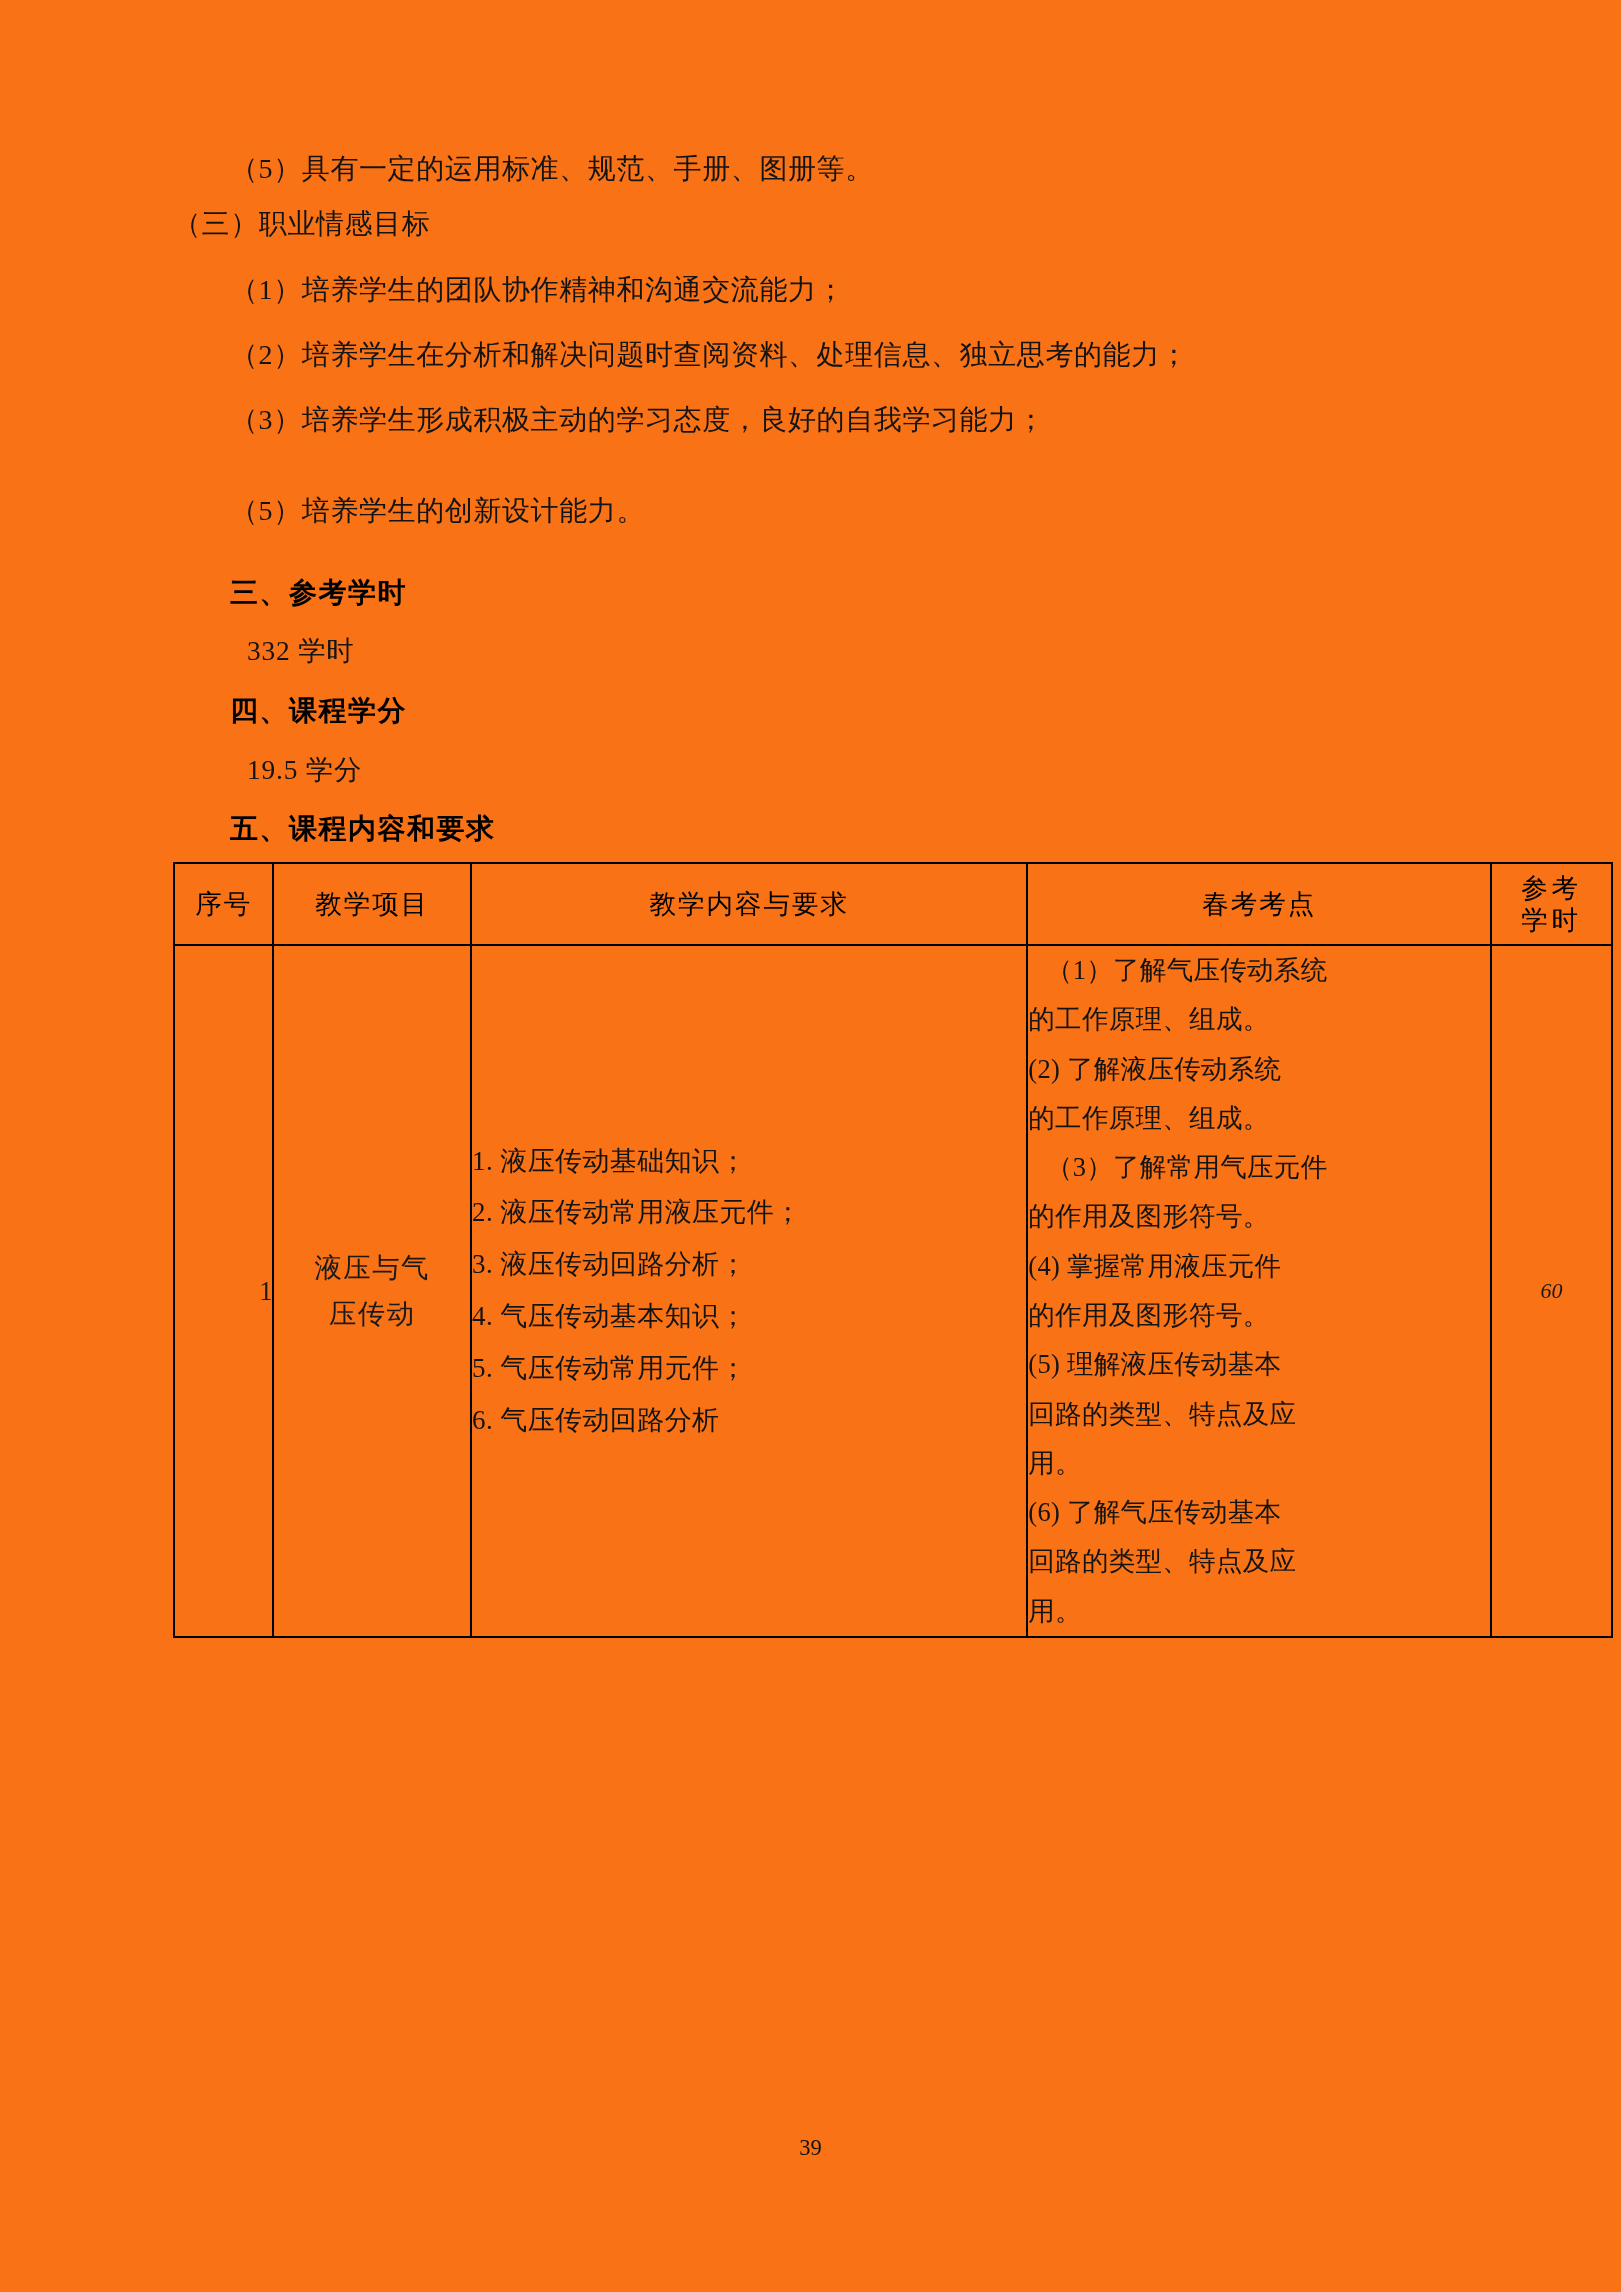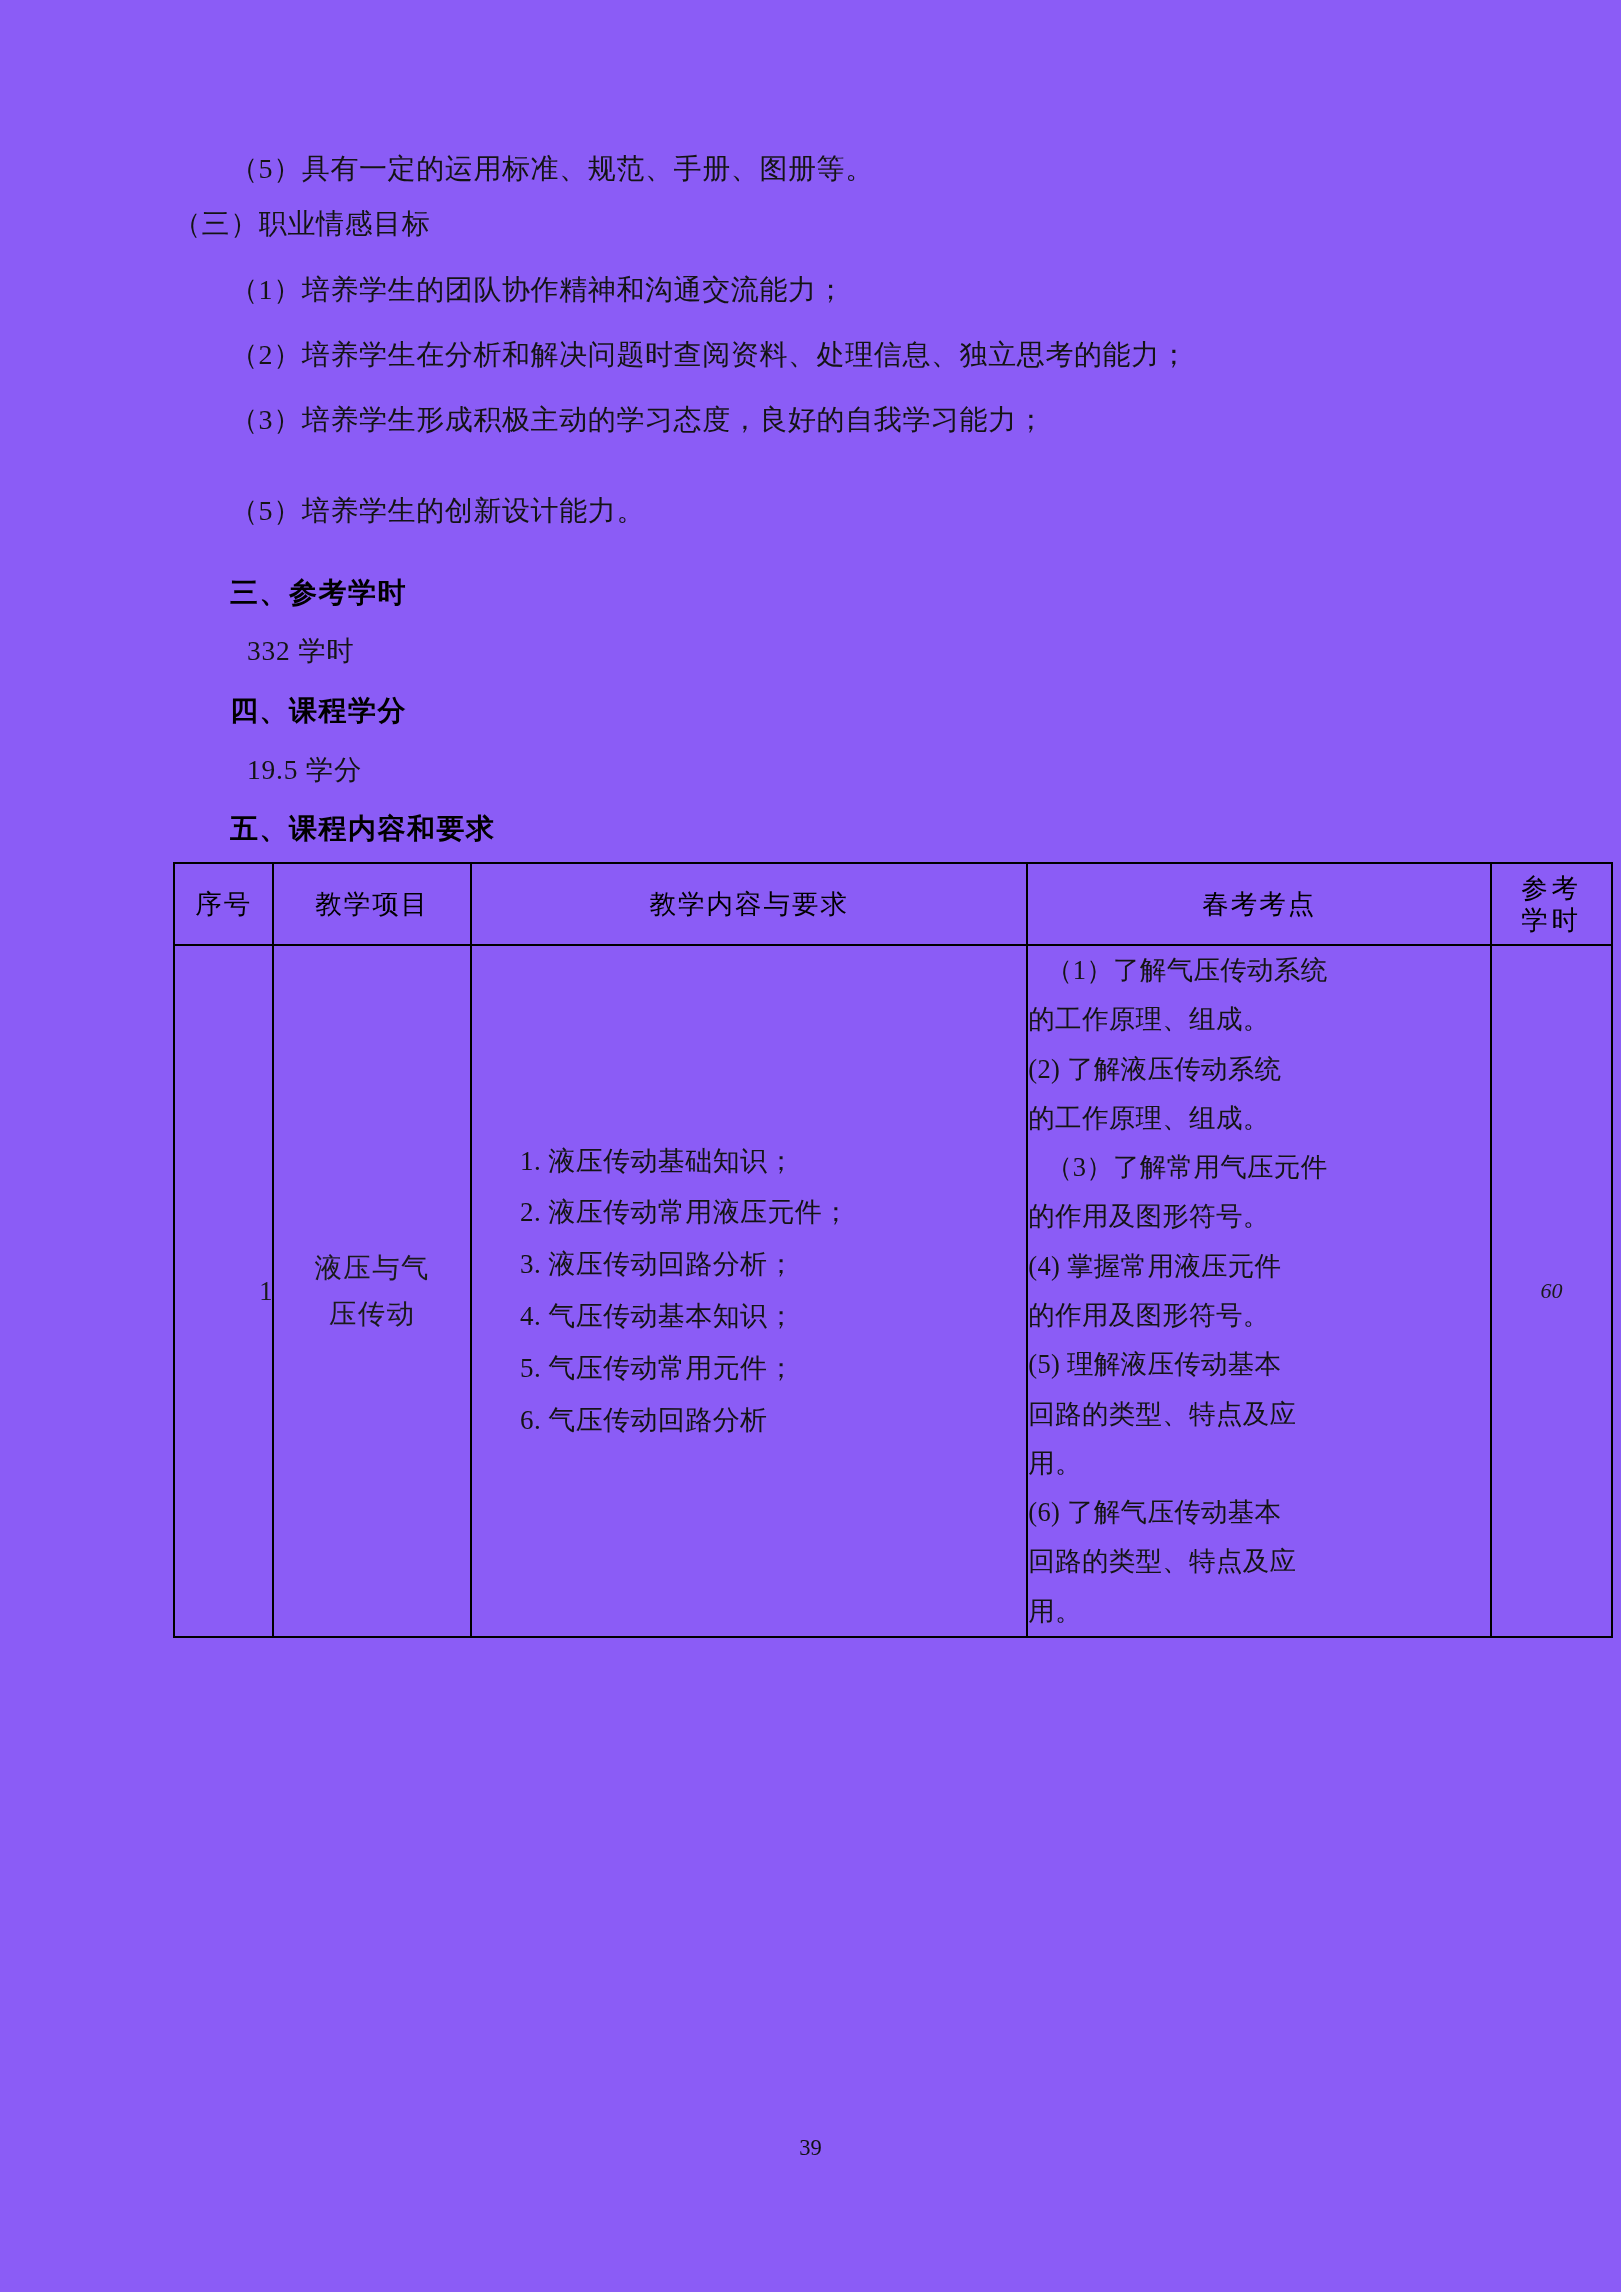--- a/index.html
+++ b/index.html
@@ -9,21 +9,21 @@
     background: #ffffff;
   }
   body {
     font-family: "Liberation Serif", "DejaVu Serif", serif;
     color: #1a1a1a;
   }
   .page {
     position: relative;
     width: 1621px;
     height: 2293px;
-    background: #8b5cf6;
+    background: #f97316;
     margin: 0 auto;
     overflow: hidden;
     box-sizing: border-box;
   }
   .content {
     position: absolute;
     left: 173px;
     top: 0;
     width: 1294px;
   }
@@ -120,21 +120,20 @@
     vertical-align: middle;
     font-style: italic;
   }
 
   .list-line {
     font-size: 27px;
     line-height: 1.92;
     letter-spacing: 0.4px;
     color: #141414;
     white-space: nowrap;
-    margin-left: 48px;
   }
   .list-line.wrap { white-space: normal; }
   .points-line {
     font-size: 26.5px;
     line-height: 1.86;
     letter-spacing: 0.3px;
     color: #141414;
   }
   .points-line.ind { text-indent: 17.6px; }
 

